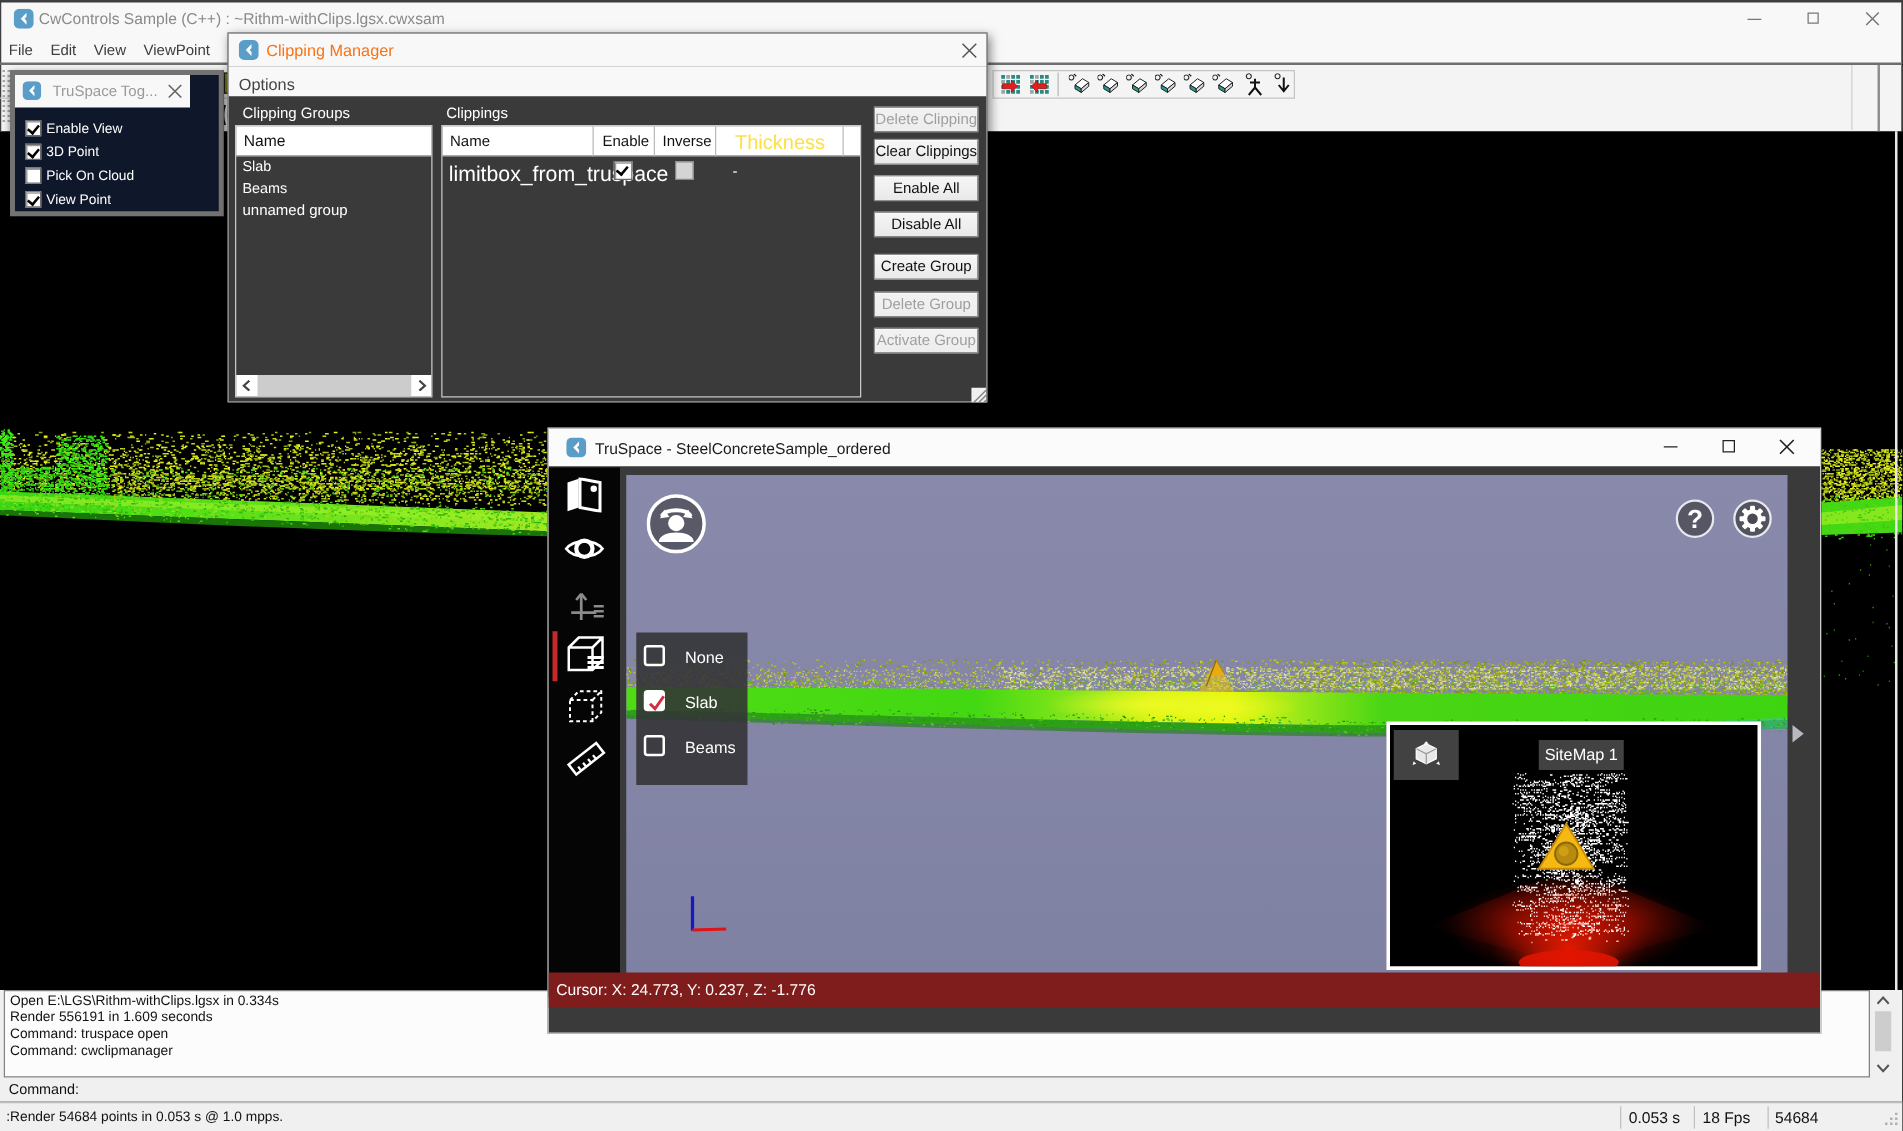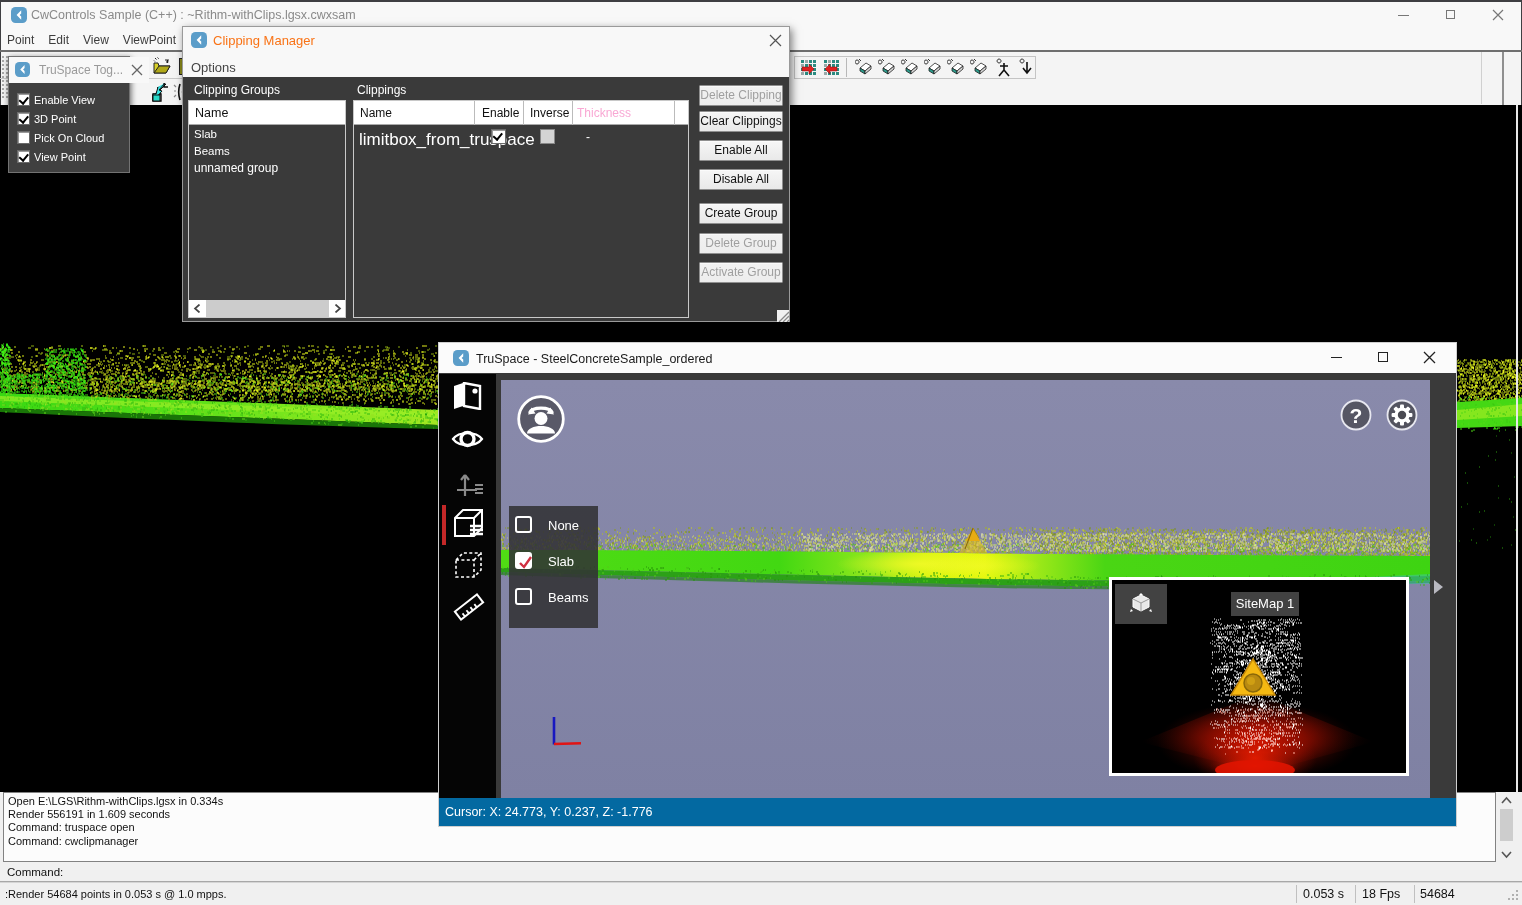--- a/index.html
+++ b/index.html
@@ -16,21 +16,21 @@
       <path d="M10.2 3.2 L5.6 8 L10.2 12.8 L10.2 9.6 L8.6 8 L10.2 6.4 Z" fill="#fff"></path>
     </svg></div>
 <div class="abs" style="left:31px;top:8px;font-size:12.5px;color:#8a8a8a">CwControls Sample (C++) : ~Rithm-withClips.lgsx.cwxsam</div>
 <div class="abs" style="left:1398px;top:15px;width:11px;height:1px;background:#777"></div>
 <div class="abs" style="left:1446px;top:10px;width:9px;height:9px;border:1px solid #777"></div>
 <svg class="abs" style="left:1492px;top:9px" width="12" height="12">
     <path d="M1 1 L11 11 M11 1 L1 11" stroke="#777" stroke-width="1.2"></path>
   </svg>
 <div class="abs" style="left:0;top:28px;width:1522px;height:23px;background:#f8f8f8;border-left:1px solid #3f3f42;border-right:1px solid #3f3f42"></div>
 <div class="abs" style="left:7px;top:33px;font-size:12px;color:#3d3d3d;display:flex;gap:14px">
-    <span>Point</span>
+    <span>File</span>
     <span>Edit</span>
     <span>View</span>
     <span>ViewPoint</span>
     <span>Cloud</span>
   </div>
 <div class="abs" style="left:0;top:50px;width:1522px;height:2px;background:#6e6e6e"></div>
 <div class="abs" style="left:0;top:52px;width:1522px;height:53px;background:#f4f4f4;border-left:1px solid #3f3f42;border-right:1px solid #3f3f42"></div>
 <div class="abs" style="left:2px;top:56px;width:2px;height:42px;background:repeating-linear-gradient(#a8a8a8 0 2px,#f4f4f4 2px 4px)"></div>
 <div class="abs" style="left:6px;top:56px;width:2px;height:42px;background:repeating-linear-gradient(#a8a8a8 0 2px,#f4f4f4 2px 4px)"></div>
 <svg class="abs" style="left:152px;top:57px" width="22" height="20" viewBox="0 0 22 20">
@@ -215,21 +215,21 @@
 <svg class="abs" style="left:1508px;top:890px" width="12" height="12">
 <g fill="#b0b0b0">
       <rect x="8" y="0" width="2" height="2"></rect>
       <rect x="8" y="4" width="2" height="2"></rect>
       <rect x="8" y="8" width="2" height="2"></rect>
       <rect x="4" y="4" width="2" height="2"></rect>
       <rect x="4" y="8" width="2" height="2"></rect>
       <rect x="0" y="8" width="2" height="2"></rect>
     </g>
   </svg>
-<div class="abs" style="left:8px;top:56px;width:122px;height:117px;background:#404040;border:1px solid #737373;box-shadow:1px 2px 6px rgba(0,0,0,.6)">
+<div class="abs" style="left:8px;top:56px;width:171px;height:117px;background:#0f172a;border:4px solid #737373;box-shadow:1px 2px 6px rgba(0,0,0,.6)">
     <div class="abs" style="left:0;top:0;width:140px;height:26px;background:#f8f8f8"></div>
     <div class="abs" style="left:6px;top:5px"><svg width="15" height="15" viewBox="0 0 16 16">
         <rect x="0" y="0" width="16" height="16" rx="4.5" fill="#5b9dc9"></rect>
         <path d="M10.2 3.2 L5.6 8 L10.2 12.8 L10.2 9.6 L8.6 8 L10.2 6.4 Z" fill="#fff"></path>
       </svg></div>
     <div class="abs" style="left:30px;top:6px;font-size:12px;color:#9a9a9a">TruSpace Tog...</div>
     <svg class="abs" style="left:122px;top:7px" width="12" height="12">
       <path d="M1 1 L11 11 M11 1 L1 11" stroke="#666" stroke-width="1.3"></path>
     </svg>
     <div class="cb chk" style="left:8px;top:36px"></div>
@@ -272,21 +272,21 @@
     </div>
     <div class="abs" style="left:170px;top:73px;width:336px;height:218px;border:1px solid #c8c8c8;background:#3a3a3a">
       <div class="abs" style="left:0;top:0;width:334px;height:24px;background:#fff;border-bottom:1px solid #aaa"></div>
       <div class="abs" style="left:120px;top:0;width:1px;height:24px;background:#bbb"></div>
       <div class="abs" style="left:169px;top:0;width:1px;height:24px;background:#bbb"></div>
       <div class="abs" style="left:218px;top:0;width:1px;height:24px;background:#bbb"></div>
       <div class="abs" style="left:320px;top:0;width:1px;height:24px;background:#bbb"></div>
       <div class="abs" style="left:6px;top:5px;font-size:12px;color:#111">Name</div>
       <div class="abs" style="left:128px;top:5px;font-size:12px;color:#111">Enable</div>
       <div class="abs" style="left:176px;top:5px;font-size:12px;color:#111">Inverse</div>
-      <div class="abs" style="left:223px;top:5px;font-size:12px;color:#f9a8d4">Thickness</div>
+      <div class="abs" style="left:234px;top:5px;font-size:16px;color:#fde047">Thickness</div>
       <div class="abs" style="left:5px;top:29px;color:#fff;font-size:17px">limitbox_from_truspace</div>
       <div class="cb chk" style="left:137px;top:28px;width:15px;height:15px"></div>
       <div class="abs" style="left:186px;top:28px;width:15px;height:15px;background:#d4d4d4;border:1px solid #888"></div>
       <div class="abs wtxt" style="left:232px;top:29px">-</div>
     </div>
     <div class="btn dis" style="left:516px;top:58px">Delete Clipping</div>
     <div class="btn" style="left:516px;top:84px">Clear Clippings</div>
     <div class="btn" style="left:516px;top:113px">Enable All</div>
     <div class="btn" style="left:516px;top:142px">Disable All</div>
     <div class="btn" style="left:516px;top:176px">Create Group</div>
@@ -461,15 +461,15 @@
         <svg class="abs" style="left:117px;top:77px" width="48" height="40">
 <polygon points="24,2 46,38 2,38" fill="#f5b912" stroke="#c88a08" stroke-width="1.5"></polygon>
 <circle cx="24" cy="26" r="9" fill="#b98a10" stroke="#8a6808" stroke-width="1.5"></circle>
 <circle cx="22" cy="24" r="4" fill="#d4a414" opacity="0.8"></circle>
         </svg>
       </div>
     </div>
     <svg class="abs" style="left:993px;top:236px" width="12" height="16">
       <polygon points="2,1 11,8 2,15" fill="#b8b8c0"></polygon>
     </svg>
-    <div class="abs" style="left:0;top:455px;width:1017px;height:28px;background:#0369a1;color:#fff;font-size:12.5px">
+    <div class="abs" style="left:0;top:435px;width:1017px;height:28px;background:#7f1d1d;color:#fff;font-size:12.5px">
       <span style="position:absolute;left:6px;top:7px">Cursor: X: 24.773, Y: 0.237, Z: -1.776</span>
     </div>
   </div>
 </body></html>

